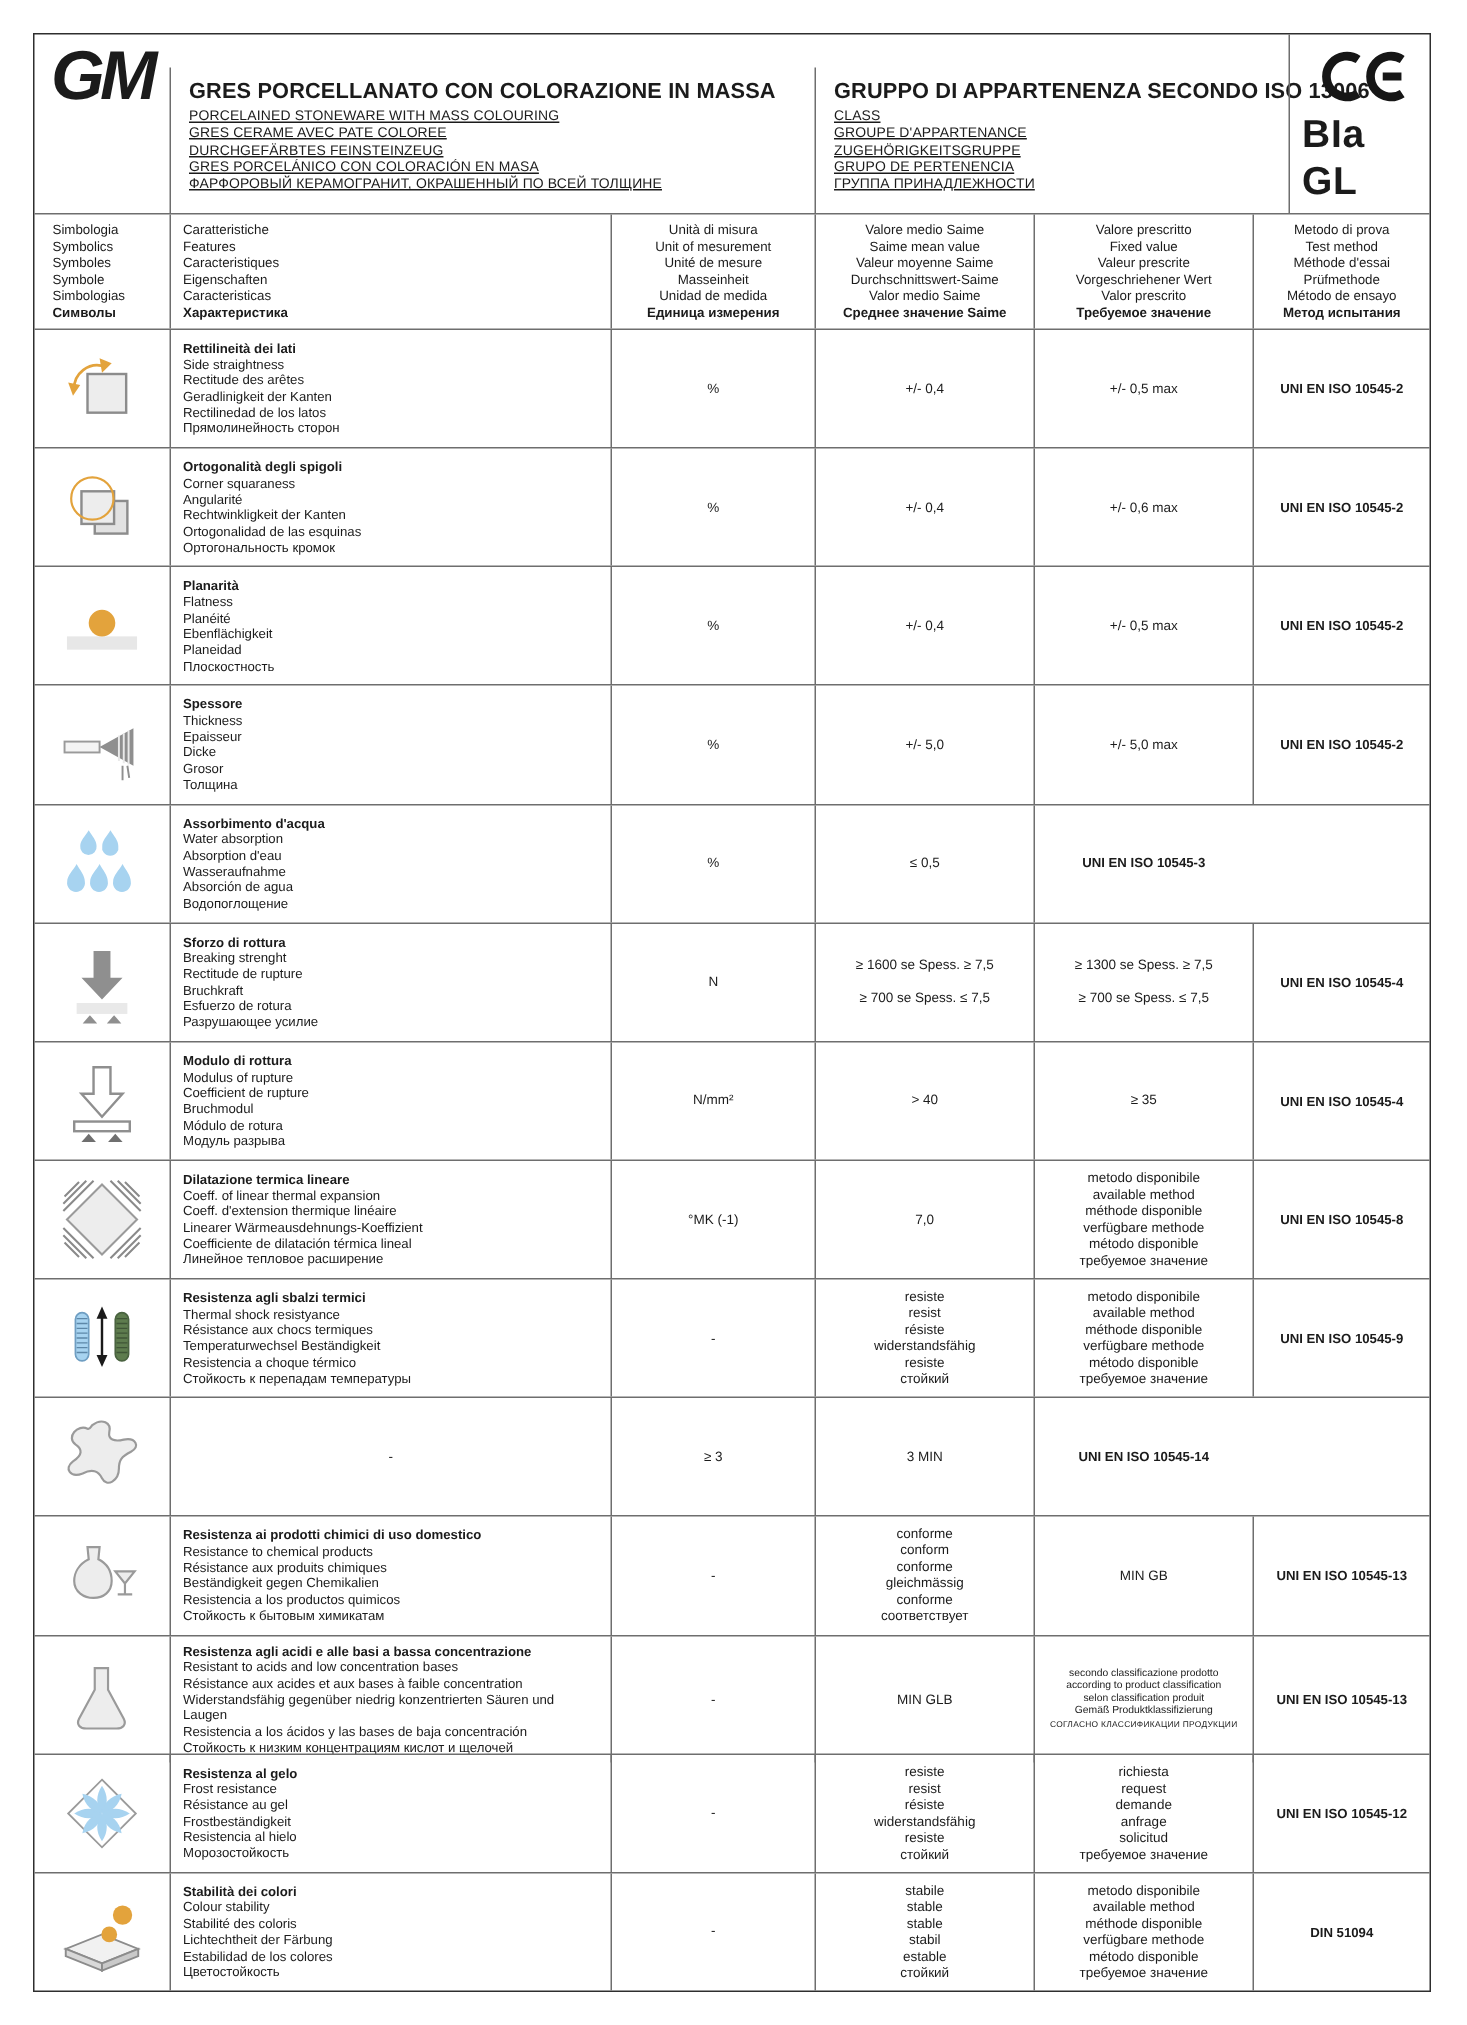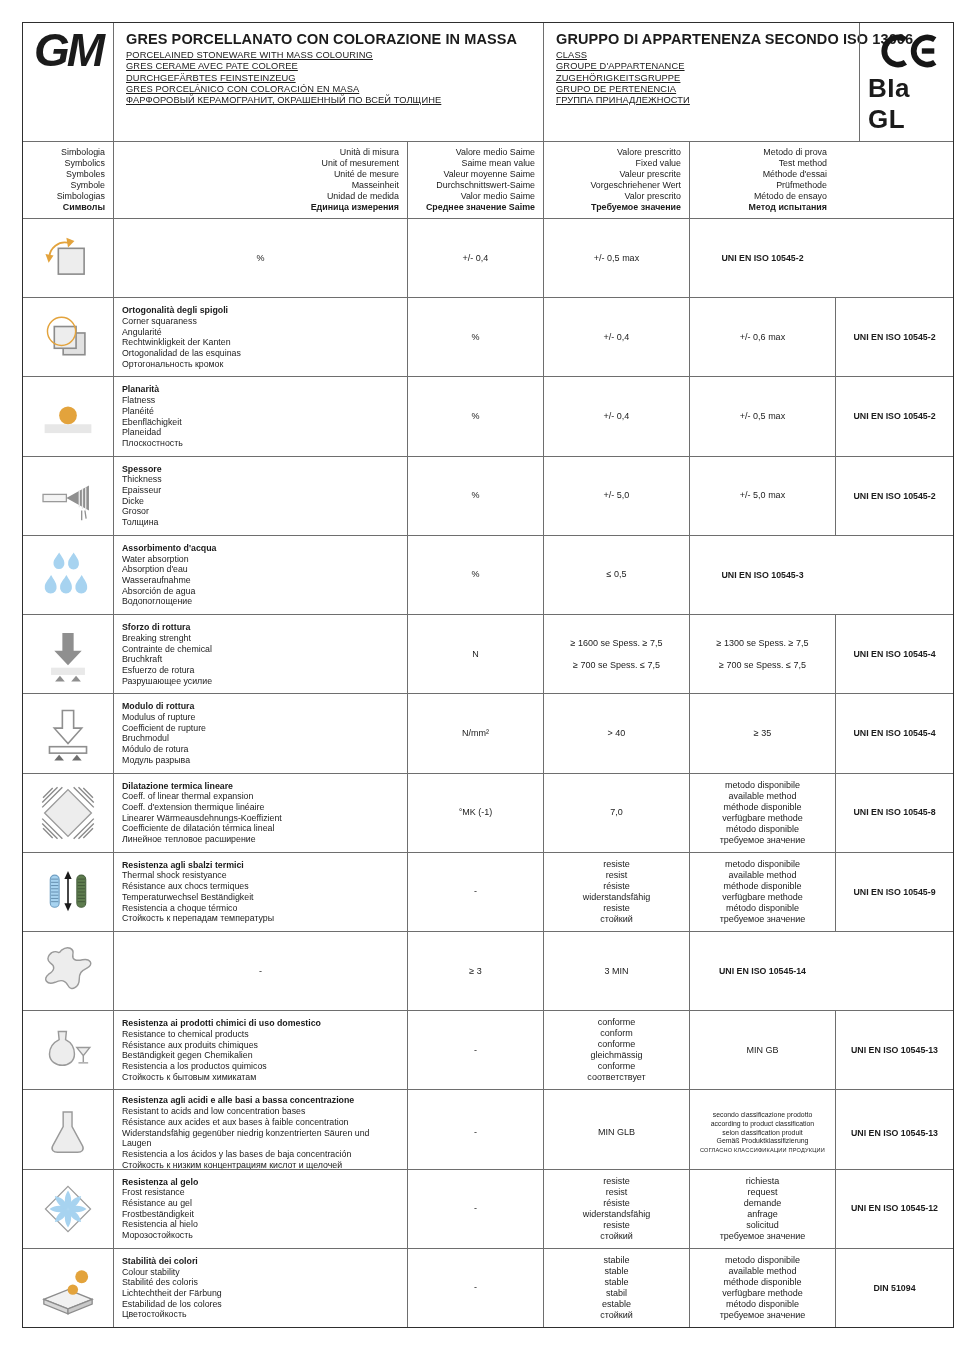--- a/index.html
+++ b/index.html
@@ -4,28 +4,28 @@
 <style>
   html,body{margin:0;padding:0;background:#fff;}
   body{width:978px;height:1350px;position:relative;font-family:"Liberation Sans",sans-serif;color:#1b1b1b;-webkit-font-smoothing:antialiased;}
   .sheet{position:absolute;left:22px;top:22px;width:932px;height:1306px;border:1.5px solid #2e2e2e;display:flex;flex-direction:column;box-sizing:border-box;}
   
   .hdr{flex:0 0 97px;display:grid;grid-template-columns:90px 430px 293px 1fr;}
   .hdr>div{box-sizing:border-box;}
   .hdr>div+div{border-left:1px solid #6e6e6e;}
   .logo-cell{display:flex;align-items:flex-start;justify-content:center;font-style:italic;}
   .logo{font-size:46px;font-weight:bold;letter-spacing:-3px;}
-  .h-block{padding:8px 12px 6px 12px;}
+  .h-block{padding:8px 12px 6px 12px;margin-top:22px;}
   .h-title{font-size:14.5px;font-weight:bold;letter-spacing:0.1px;margin-bottom:3px;white-space:nowrap;}
   .h-subs .ln{font-size:9.3px;line-height:11.3px;letter-spacing:0.1px;text-decoration:underline;}
   .ce-cell{display:flex;flex-direction:column;justify-content:space-between;align-items:flex-end;padding:8px 12px 6px 8px;margin-left:23px;}
   .bla{font-size:26px;font-weight:bold;letter-spacing:0.5px;}
   
   .col-head{flex:0 0 76px;display:grid;grid-template-columns:90px 294px 136px 146px 146px 1fr;border-top:1px solid #6e6e6e;}
-  .col-head .cell{padding:5px 8px;text-align:right;}
+  .col-head .cell{padding:5px 8px;}
   .col-head .ln{font-size:8.9px;line-height:10.9px;}
   .col-head .ln:last-child{font-weight:bold;}
   .ch-sym{padding-left:12px !important;}
   .ch-center{text-align:center;}
   
   .tbody{flex:1 1 auto;display:flex;flex-direction:column;}
   .trow{flex:1 1 0;display:grid;grid-template-columns:90px 294px 136px 146px 146px 1fr;border-top:1px solid #6e6e6e;min-height:0;}
   .cell{box-sizing:border-box;padding:5px 8px;display:flex;flex-direction:column;justify-content:center;min-width:0;}
   .trow .cell+.cell, .col-head .cell+.cell{border-left:1px solid #6e6e6e;}
   .c-sym{align-items:center;}
@@ -81,20 +81,28 @@
   </div>
 
   <div class="col-head">
     <div class="cell ch-sym">
         <div class="ln">Simbologia</div>
         <div class="ln">Symbolics</div>
         <div class="ln">Symboles</div>
         <div class="ln">Symbole</div>
         <div class="ln">Simbologias</div>
         <div class="ln">Символы</div>
+      </div>
+    <div class="cell">
+        <div class="ln">Caratteristiche</div>
+        <div class="ln">Features</div>
+        <div class="ln">Caracteristiques</div>
+        <div class="ln">Eigenschaften</div>
+        <div class="ln">Caracteristicas</div>
+        <div class="ln">Характеристика</div>
       </div>
     <div class="cell ch-center">
         <div class="ln">Unità di misura</div>
         <div class="ln">Unit of mesurement</div>
         <div class="ln">Unité de mesure</div>
         <div class="ln">Masseinheit</div>
         <div class="ln">Unidad de medida</div>
         <div class="ln">Единица измерения</div>
       </div>
     <div class="cell ch-center">
@@ -128,20 +136,28 @@
     <div class="cell c-sym">
       <span class="icon-holder">
             <svg width="58" height="58" viewBox="0 0 72 72">
               <rect x="24" y="24" width="32" height="32" fill="#ededed" stroke="#8c8c8c" stroke-width="2"></rect>
               <path d="M13 37 C12 24 25 13 39 18" fill="none" stroke="#e3a33c" stroke-width="2.2"></path>
               <polygon points="8,31 18,33 12,42" fill="#e3a33c"></polygon>
               <polygon points="34,11 44,15 36,23" fill="#e3a33c"></polygon>
             </svg>
           </span>
     </div>
+    <div class="cell c-feat">
+          <div class="ln">Rettilineità dei lati</div>
+          <div class="ln">Side straightness</div>
+          <div class="ln">Rectitude des arêtes</div>
+          <div class="ln">Geradlinigkeit der Kanten</div>
+          <div class="ln">Rectilinedad de los latos</div>
+          <div class="ln">Прямолинейность сторон</div>
+        </div>
     <div class="cell c-unit">
           <div class="ln">%</div>
         </div>
     <div class="cell c-mean">
           <div class="ln">+/- 0,4</div>
         </div>
     <div class="cell c-fixed">
           <div class="ln">+/- 0,5 max</div>
         </div>
     <div class="cell c-method">
@@ -285,21 +301,21 @@
               <polygon points="29,10 43,10 43,32 53,32 36,50 19,32 29,32" fill="#8f8f8f"></polygon>
               <rect x="15" y="53" width="42" height="9" fill="#e9e9e9"></rect>
               <polygon points="20,70 26,63 32,70" fill="#8f8f8f"></polygon>
               <polygon points="40,70 46,63 52,70" fill="#8f8f8f"></polygon>
             </svg>
           </span>
     </div>
     <div class="cell c-feat">
           <div class="ln">Sforzo di rottura</div>
           <div class="ln">Breaking strenght</div>
-          <div class="ln">Contrainte de chemical</div>
+          <div class="ln">Rectitude de rupture</div>
           <div class="ln">Bruchkraft</div>
           <div class="ln">Esfuerzo de rotura</div>
           <div class="ln">Разрушающее усилие</div>
         </div>
     <div class="cell c-unit">
           <div class="ln">N</div>
         </div>
     <div class="cell c-mean">
           <div class="ln">≥ 1600 se Spess. ≥ 7,5</div>
           <div class="ln">&nbsp;</div>

